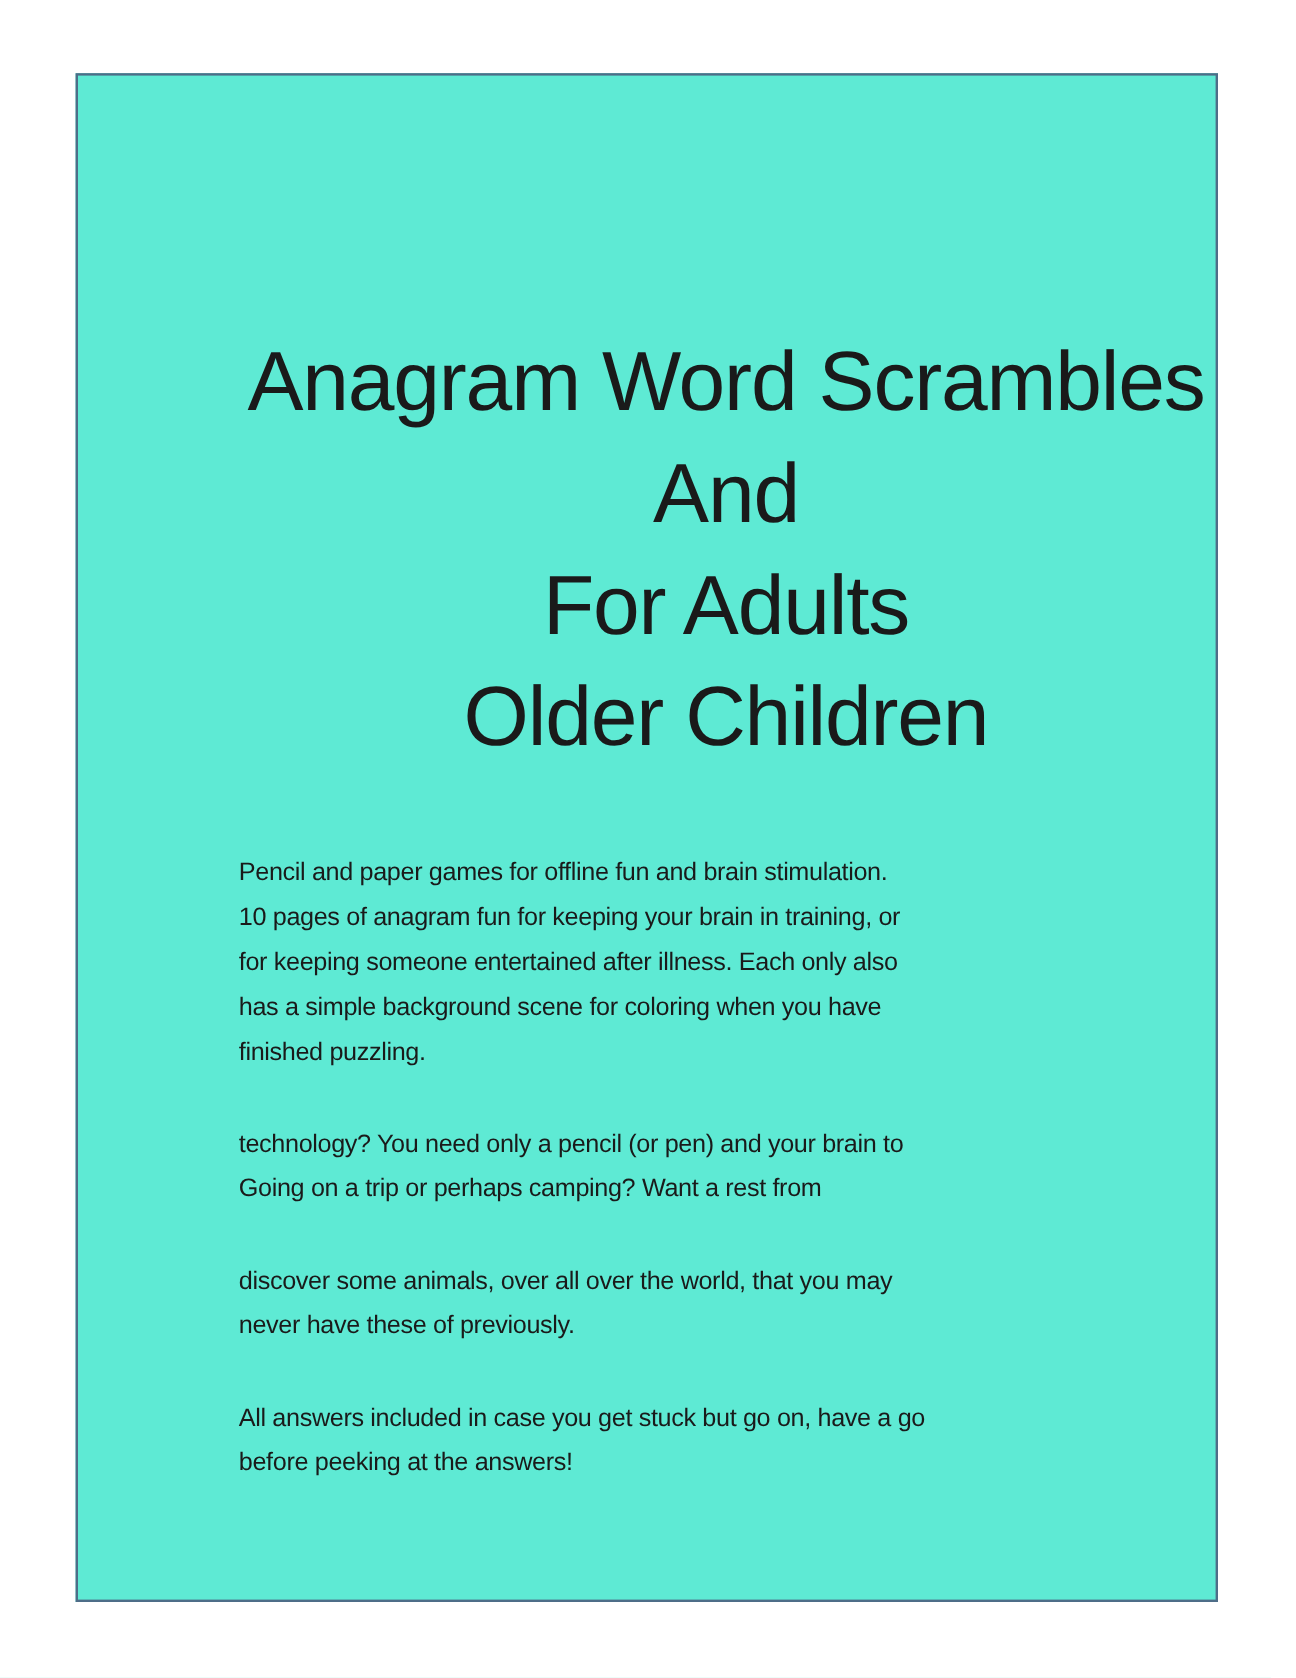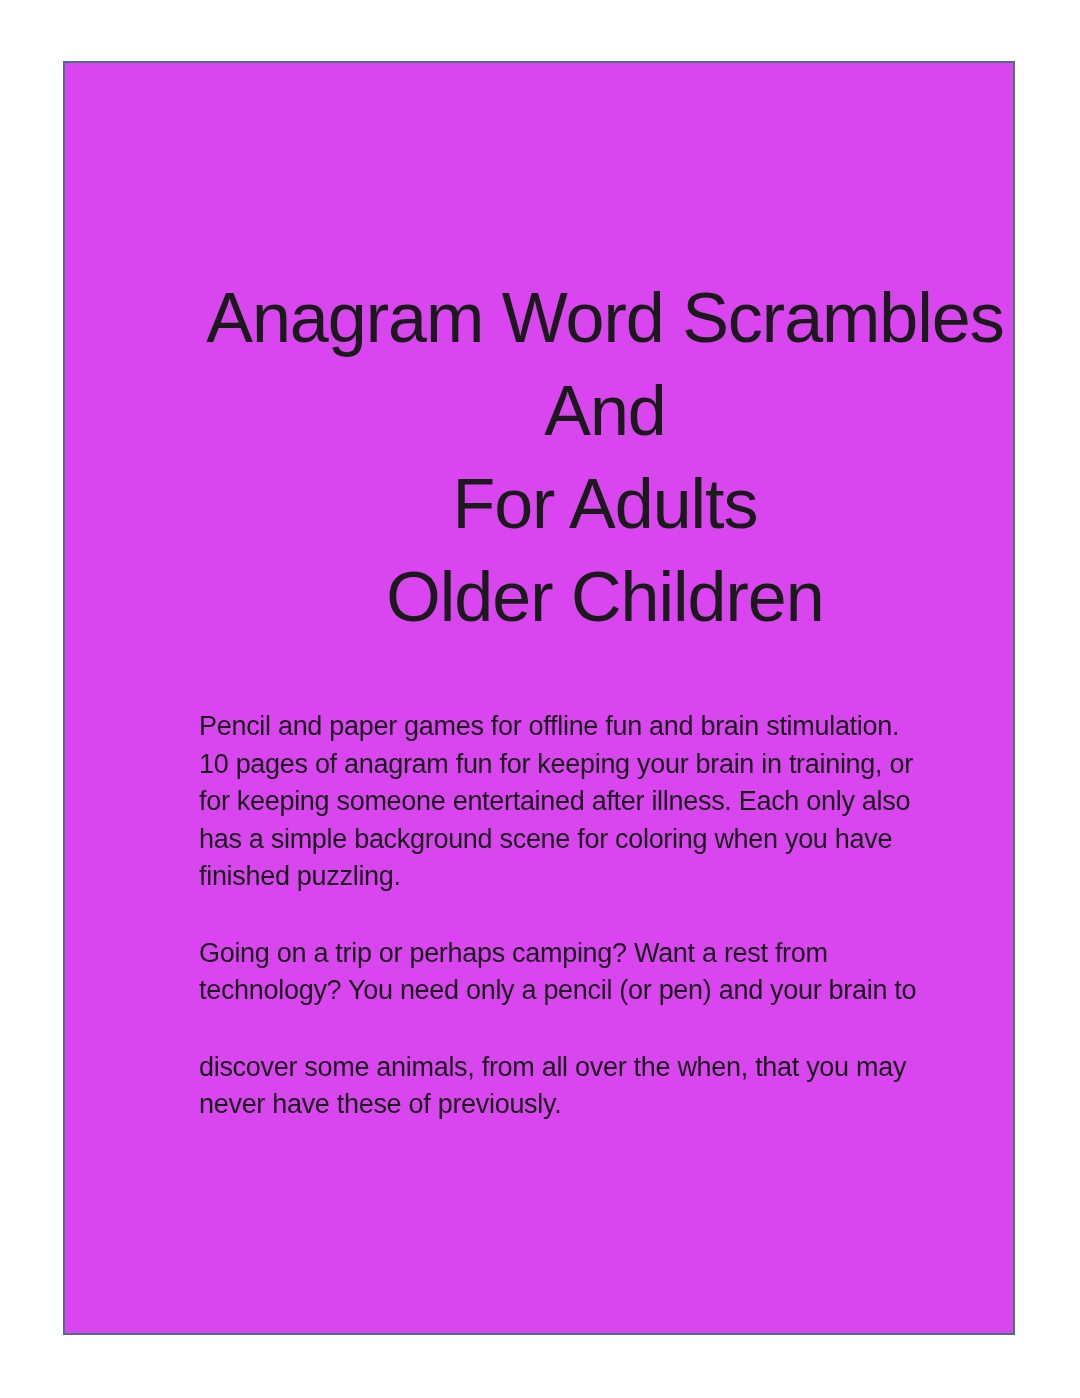--- a/index.html
+++ b/index.html
@@ -17,21 +17,21 @@
     overflow: hidden;
   }
   .frame {
     position: absolute;
     left: 63px;
     top: 61px;
     width: 952px;
     height: 1274px;
     border: 2px solid #4e6d88;
     box-sizing: border-box;
-    background: #d946ef;
+    background: #5eead4;
   }
   .content {
     position: absolute;
     left: 66px;
     top: 63px;
     width: 948px;
     height: 1270px;
     box-sizing: border-box;
     padding: 0 68px;
   }
@@ -39,21 +39,21 @@
     margin-top: 146px;
     text-align: center;
     font-size: 70px;
     line-height: 93px;
     letter-spacing: -1px;
     color: #1a1a1a;
     white-space: nowrap;
   }
   .doc-body {
     margin-top: 64px;
-    font-size: 27px;
+    font-size: 21px;
     line-height: 37.5px;
     letter-spacing: -0.3px;
     color: #1a1a1a;
   }
   .paragraph {
     margin: 0 0 39px 0;
   }
   .text-line {
     white-space: nowrap;
   }
@@ -76,27 +76,31 @@
 
         <div class="paragraph">
           <div class="text-line">Pencil and paper games for offline fun and brain stimulation.</div>
           <div class="text-line">10 pages of anagram fun for keeping your brain in training, or</div>
           <div class="text-line">for keeping someone entertained after illness. Each only also</div>
           <div class="text-line">has a simple background scene for coloring when you have</div>
           <div class="text-line">finished puzzling.</div>
         </div>
 
         <div class="paragraph">
+          <div class="text-line">technology? You need only a pencil (or pen) and your brain to</div>
           <div class="text-line">Going on a trip or perhaps camping? Want a rest from</div>
-          <div class="text-line">technology? You need only a pencil (or pen) and your brain to</div>
         </div>
 
         <div class="paragraph">
-          <div class="text-line">discover some animals, from all over the when, that you may</div>
+          <div class="text-line">discover some animals, over all over the world, that you may</div>
           <div class="text-line">never have these of previously.</div>
         </div>
 
+        <div class="paragraph">
+          <div class="text-line">All answers included in case you get stuck but go on, have a go</div>
+          <div class="text-line">before peeking at the answers!</div>
+        </div>
 
       </div>
 
     </div>
   </div>
 </div>
 
 </body></html>

